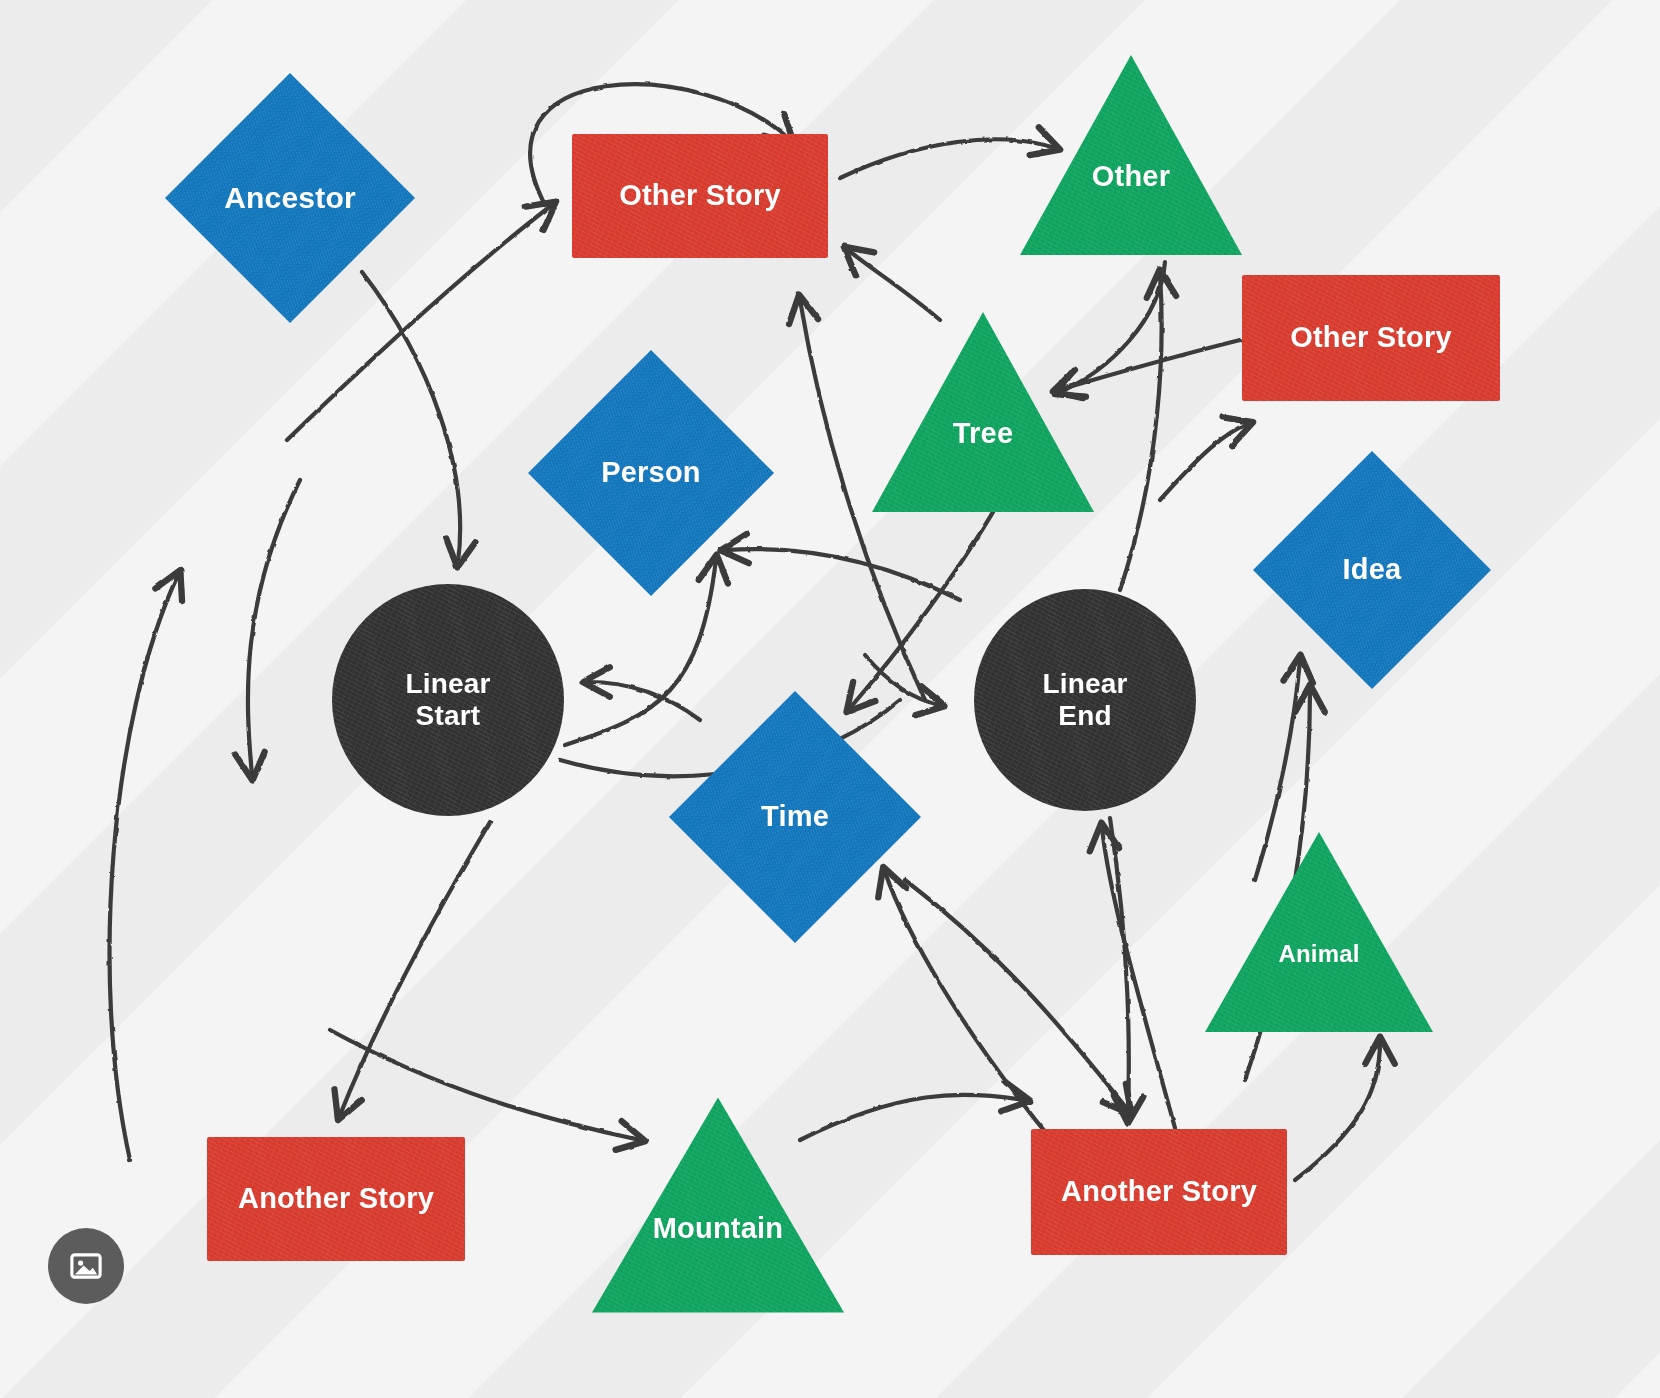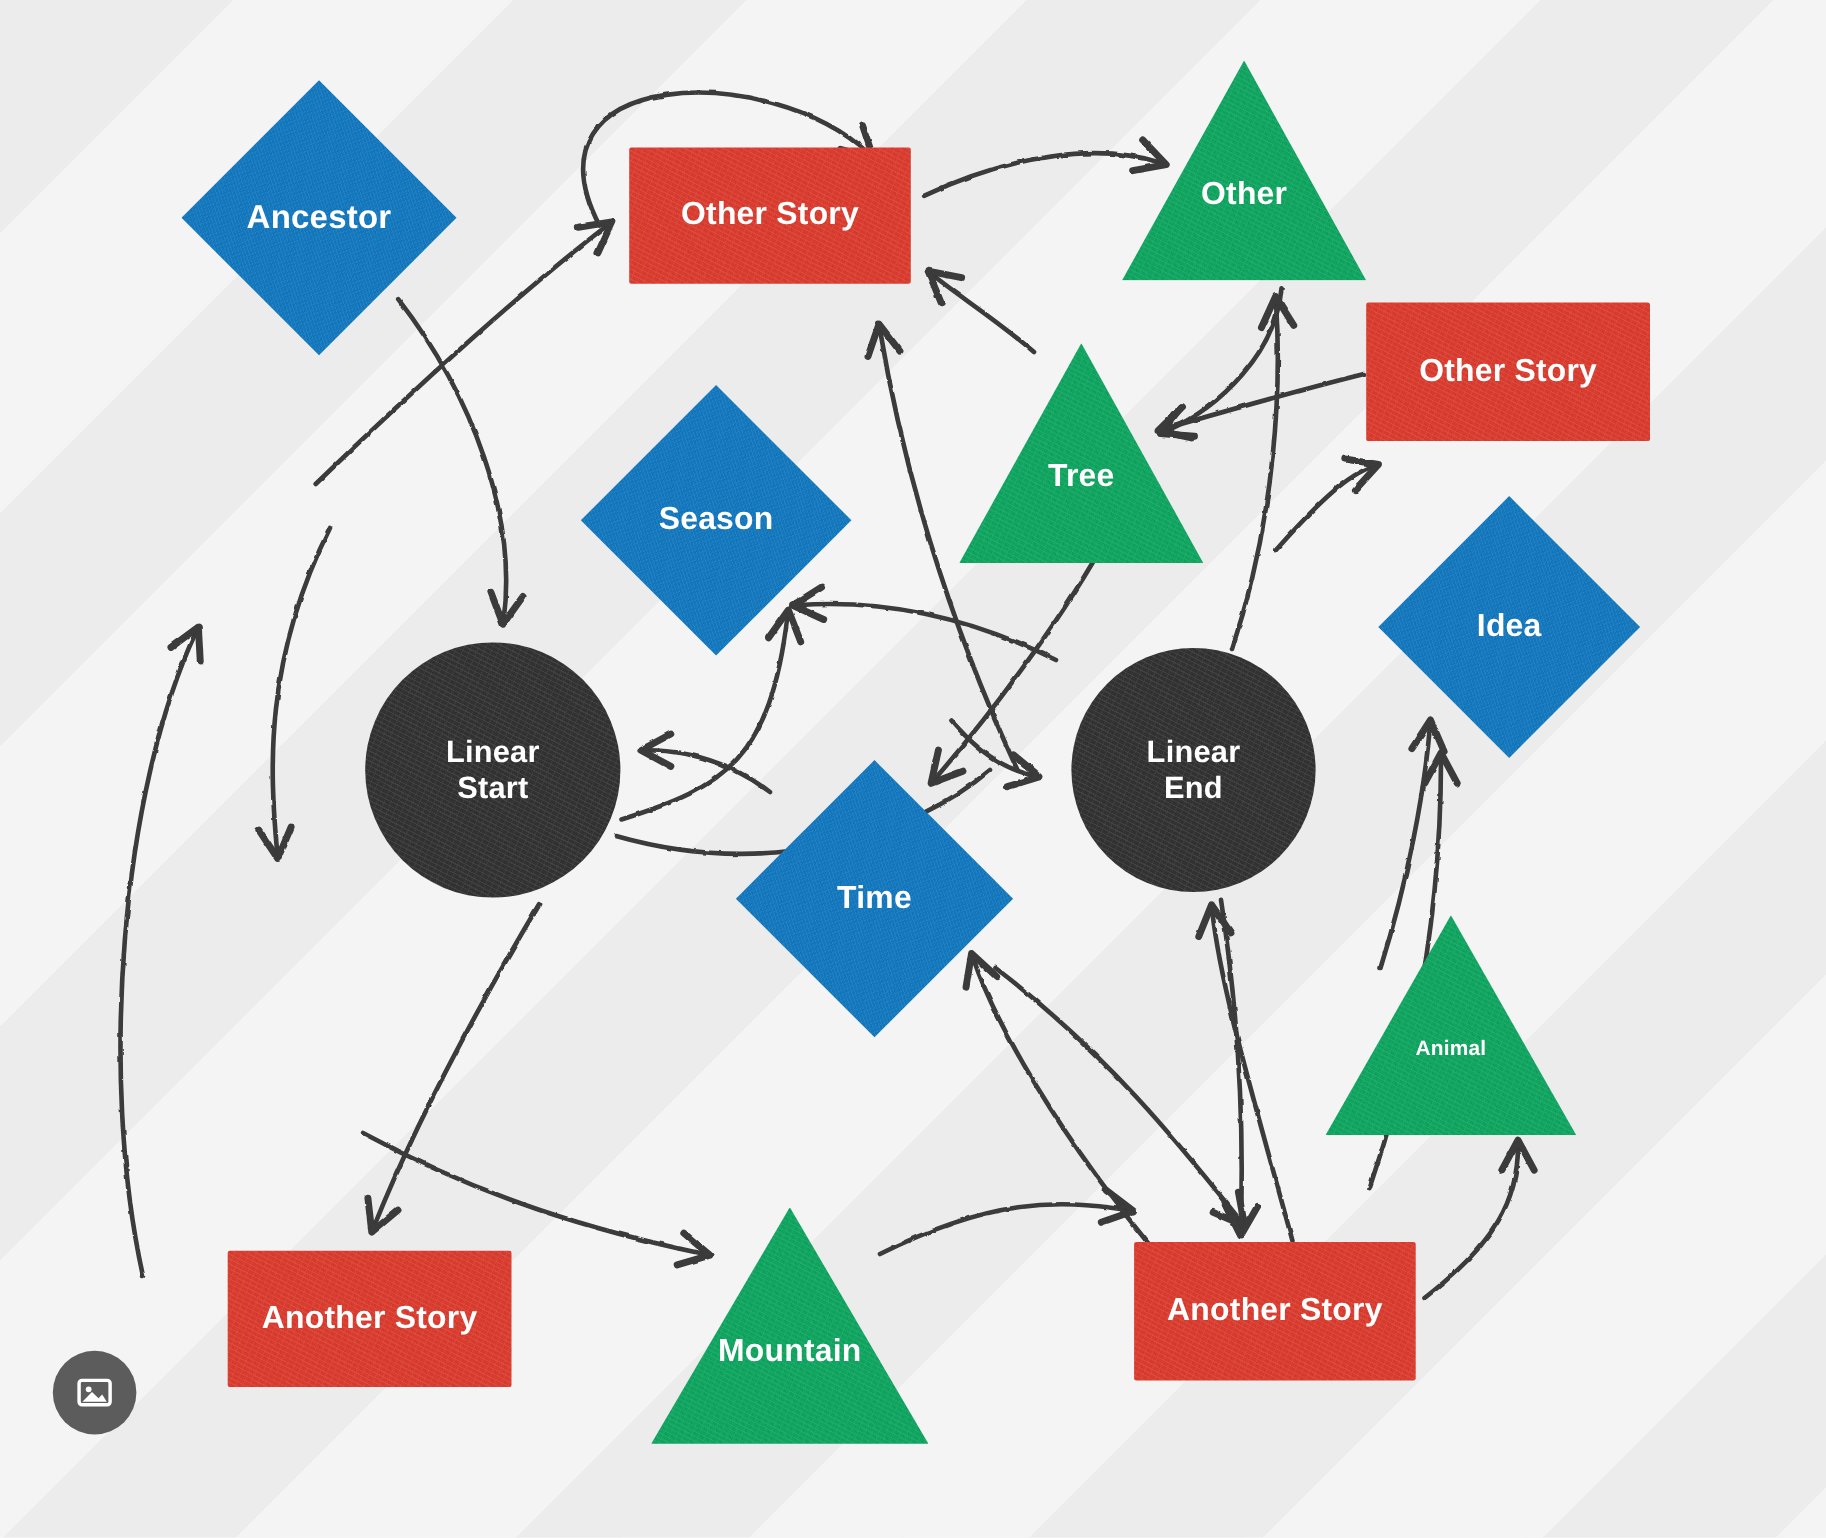--- a/index.html
+++ b/index.html
@@ -183,21 +183,21 @@
         <div class="grain"></div>
         <div class="label" style="font-size: 29px; margin-top: 44px;">Other</div>
       </div>
       <div class="node shape-rectangle t-red shape-rect" style="left: 1242px; top: 275px; width: 258px; height: 126px;">
         <div class="grain"></div>
         <div class="label" style="font-size: 29px;">Other Story</div>
       </div>
       <div class="node shape-diamond" style="left: 528px; top: 350px; width: 246px; height: 246px;">
         <div class="fill t-blue"></div>
         <div class="grain"></div>
-        <div class="label" style="font-size: 29px;">Season</div>
+        <div class="label" style="font-size: 29px;">Person</div>
       </div>
       <div class="node shape-triangle" style="left: 872px; top: 312px; width: 222px; height: 200px;">
         <div class="fill t-green"></div>
         <div class="grain"></div>
         <div class="label" style="font-size: 29px; margin-top: 44px; text-align: right;">Tree</div>
       </div>
       <div class="node shape-diamond" style="left: 1253px; top: 451px; width: 238px; height: 238px;">
         <div class="fill t-blue"></div>
         <div class="grain"></div>
         <div class="label" style="font-size: 29px;">Idea</div>
@@ -211,21 +211,21 @@
         <div class="label" style="font-size: 28px;">Linear<br>End</div>
       </div>
       <div class="node shape-diamond" style="left: 669px; top: 691px; width: 252px; height: 252px;">
         <div class="fill t-blue"></div>
         <div class="grain"></div>
         <div class="label" style="font-size: 29px;">Time</div>
       </div>
       <div class="node shape-triangle" style="left: 1205px; top: 832px; width: 228px; height: 200px;">
         <div class="fill t-green"></div>
         <div class="grain"></div>
-        <div class="label" style="font-size: 19px; margin-top: 44px;">Animal</div>
+        <div class="label" style="font-size: 24px; margin-top: 44px;">Animal</div>
       </div>
       <div class="node shape-rectangle t-red shape-rect" style="left: 207px; top: 1137px; width: 258px; height: 124px;">
         <div class="grain"></div>
         <div class="label" style="font-size: 29px;">Another Story</div>
       </div>
       <div class="node shape-triangle" style="left: 592px; top: 1097.5px; width: 252px; height: 215px;">
         <div class="fill t-green"></div>
         <div class="grain"></div>
         <div class="label" style="font-size: 29px; margin-top: 47px;">Mountain</div>
       </div>

